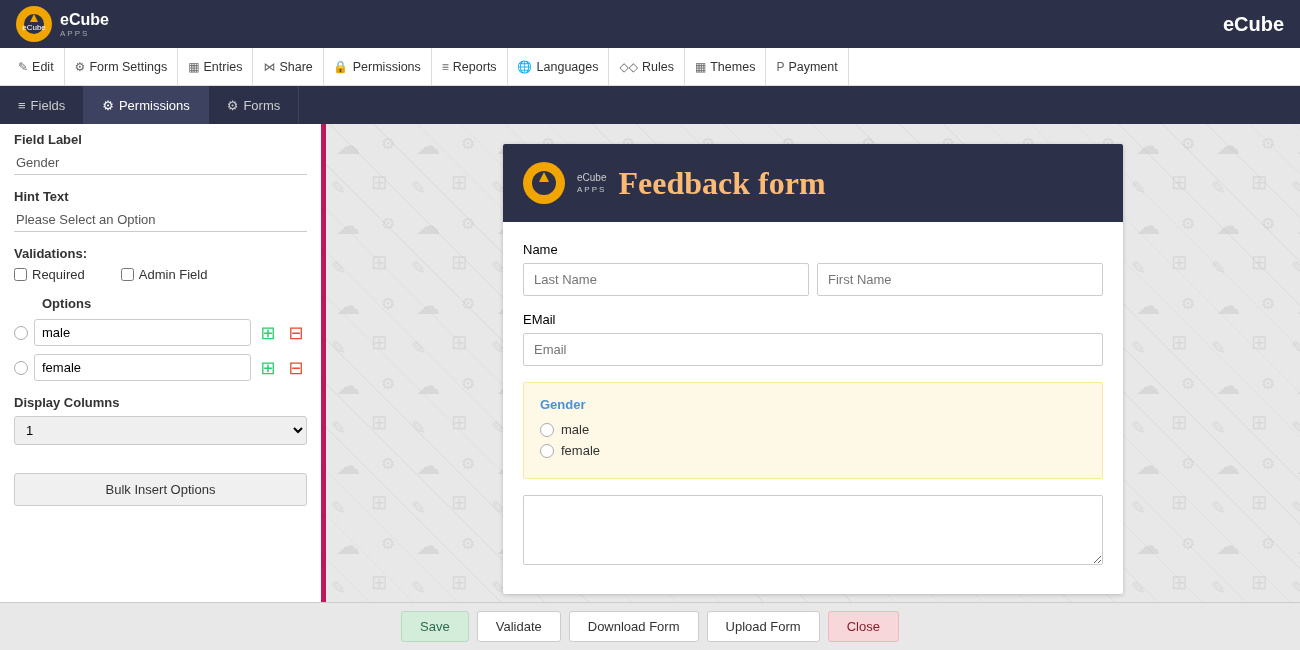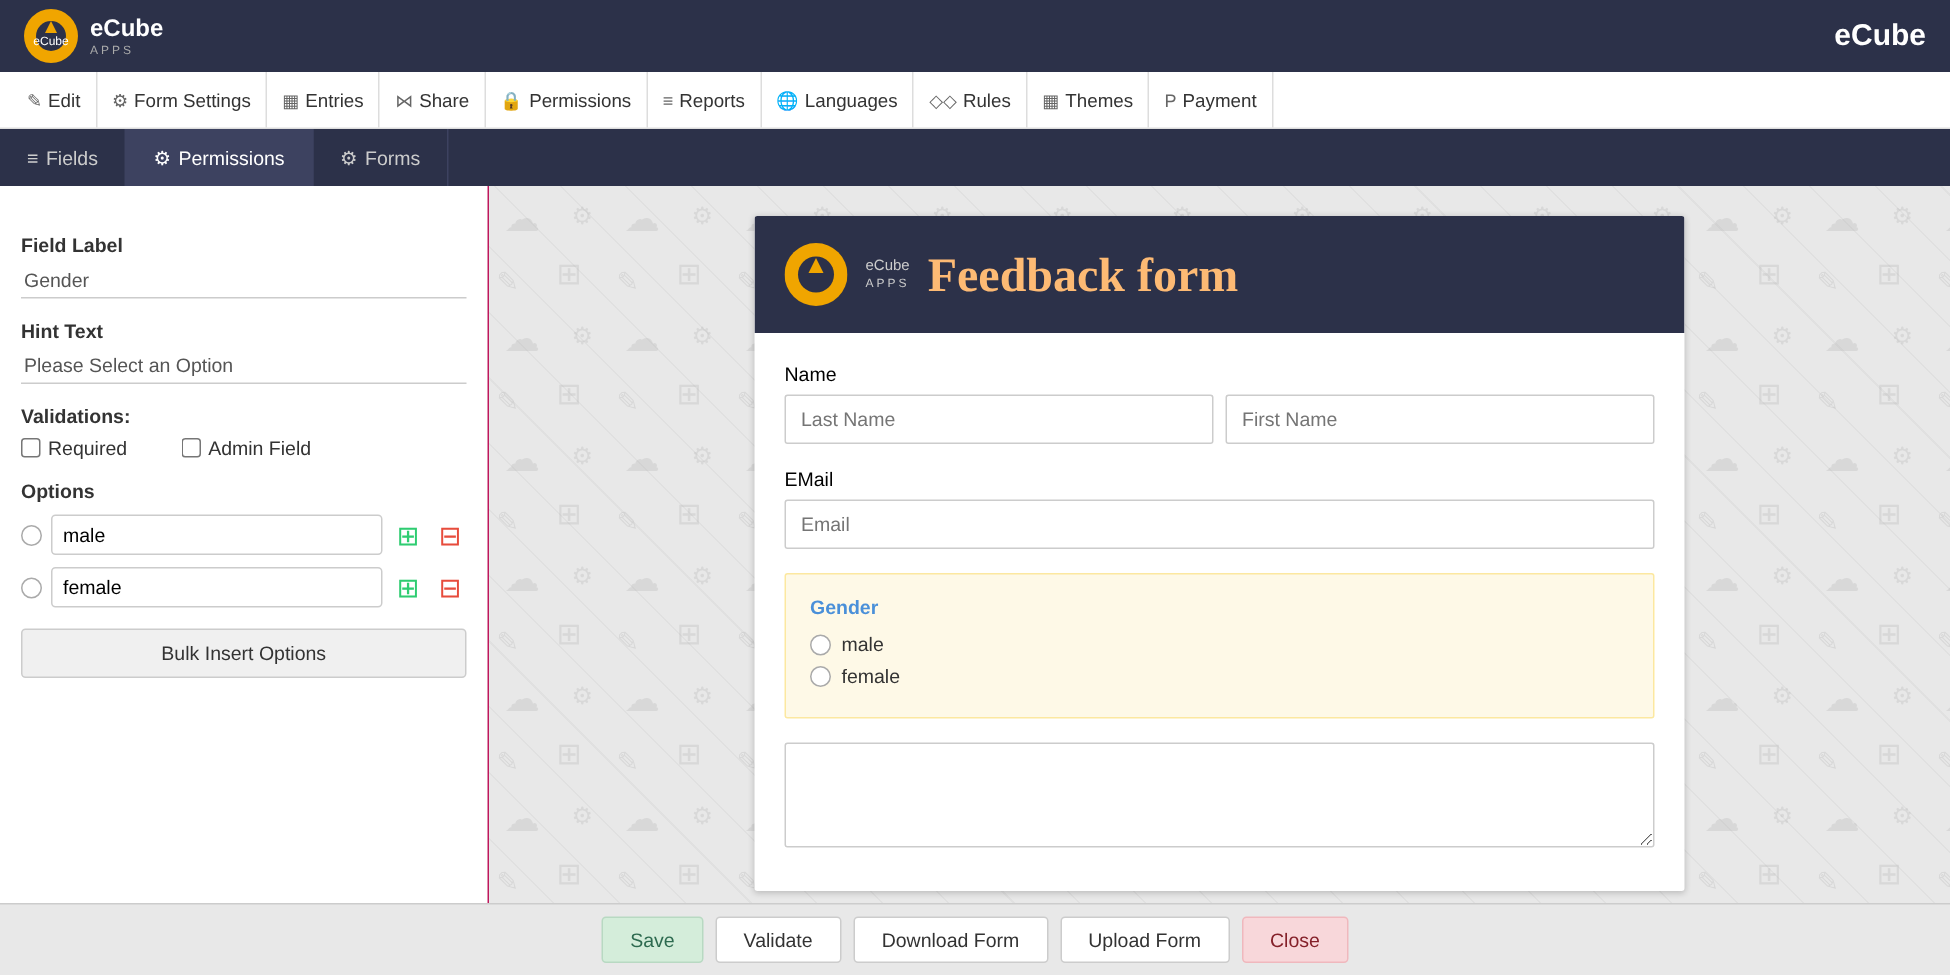--- a/index.html
+++ b/index.html
@@ -82,22 +82,22 @@
       display: flex;
       height: calc(650px - 48px - 38px - 38px - 48px);
       overflow: hidden;
     }
 
     
     .left-panel {
       width: 326px;
       min-width: 326px;
       background: #fff;
-      border-right: 1px solid #be185d;
-      padding: 32px 14px;
+      border-right: 5px solid #be185d;
+      padding: 8px 14px;
       overflow-y: auto;
     }
     .field-group {
       margin-bottom: 14px;
     }
     .field-label-title {
       font-weight: bold;
       font-size: 13px;
       color: #333;
       margin-bottom: 4px;
@@ -134,20 +134,21 @@
       color: #333;
       cursor: pointer;
     }
     .checkbox-label input { cursor: pointer; }
 
     .options-title {
       font-weight: bold;
       font-size: 13px;
       color: #333;
       margin-bottom: 8px;
+      margin-left: 28px;
     }
     .option-row {
       display: flex;
       align-items: center;
       gap: 6px;
       margin-bottom: 8px;
     }
     .option-radio {
       width: 14px;
       height: 14px;
@@ -496,20 +497,29 @@
           <button class="btn-remove" title="Remove">⊟</button>
         </div>
         <div class="option-row">
           <div class="option-radio"></div>
           <input type="text" class="option-input" value="female" style="">
           <button class="btn-add" title="Add">⊞</button>
           <button class="btn-remove" title="Remove">⊟</button>
         </div>
       </div>
 
+      <div class="field-group">
+        <div class="display-cols-title">Display Columns</div>
+        <select class="display-cols-select">
+          <option value="1">1</option>
+          <option value="2">2</option>
+          <option value="3">3</option>
+          <option value="4">4</option>
+        </select>
+      </div>
 
       <button class="btn-bulk">Bulk Insert Options</button>
 
     </div>
 
     <div class="right-panel">
 
       <div class="bg-pattern">
         <svg width="100%" height="100%">
           <defs>

